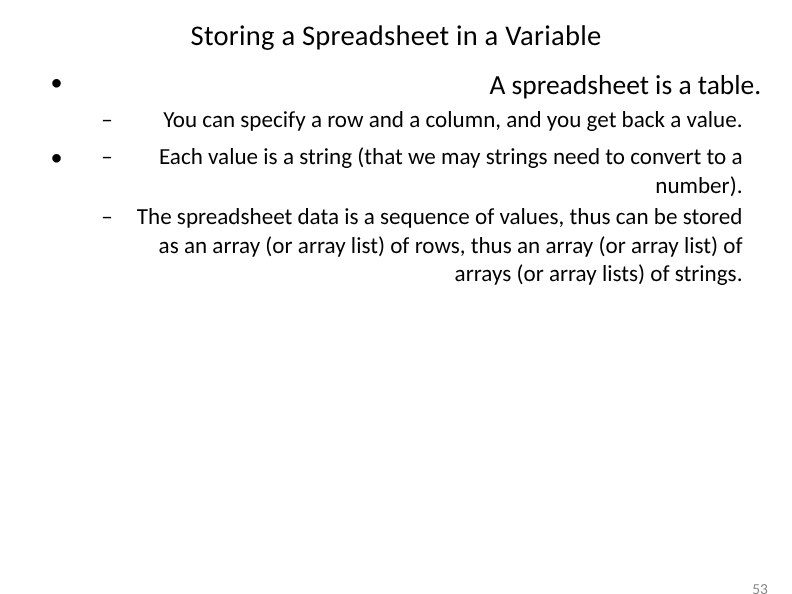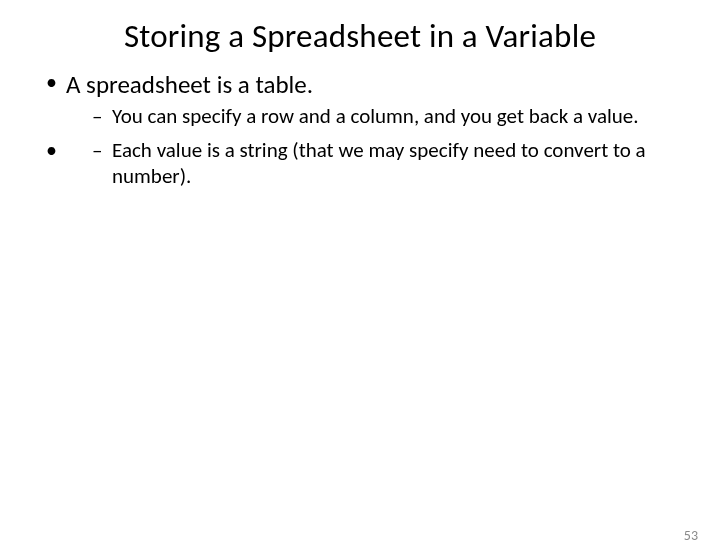--- a/index.html
+++ b/index.html
@@ -13,53 +13,54 @@
     overflow: hidden;
     position: relative;
   }
   .slide {
     width: 720px;
     height: 540px;
     position: relative;
     box-sizing: border-box;
   }
   .title {
-    font-size: 33px;
+    font-size: 26px;
     font-weight: 400;
     text-align: center;
     margin: 18px 30px 14px 30px;
     line-height: 1.15;
     letter-spacing: 0.2px;
   }
   .content {
     margin: 0 28px 0 28px;
   }
   ul.lvl1 {
     list-style: none;
     padding-left: 18px;
     margin: 0;
+    text-align: right;
   }
   ul.lvl1 > li {
     position: relative;
     padding-left: 20px;
     font-size: 25px;
     line-height: 1.22;
     margin-bottom: 4px;
   }
   ul.lvl1 > li::before {
     content: "•";
     position: absolute;
     left: 0;
     top: 0;
     font-size: 22px;
   }
   ul.lvl2 {
     list-style: none;
     padding-left: 26px;
-    margin: 4px 3px 8px 0;
+    margin: 4px 17px 8px 0;
   }
   ul.lvl2 > li {
     position: relative;
     padding-left: 20px;
     font-size: 21px;
     line-height: 1.22;
     margin-bottom: 4px;
   }
   ul.lvl2 > li::before {
     content: "–";
@@ -88,21 +89,24 @@
         <span>A spreadsheet is a table.</span>
         <ul class="lvl2">
           <li>
             <span>You can specify a row and a column, and you get back a value.</span>
           </li>
         </ul>
       </li>
       <li>
         <ul class="lvl2">
           <li>
-            <span>Each value is a string (that we may specify need to convert to a number).</span>
+            <span>Each value is a string (that we may strings need to convert to a number).</span>
+          </li>
+          <li>
+            <span>The spreadsheet data is a sequence of values, thus can be stored as an array (or array list) of rows,  thus an array (or array list) of arrays (or array lists) of strings.</span>
           </li>
         </ul>
       </li>
     </ul>
   </div>
 
   <div class="pagenum">53</div>
 </div>
 
 </body></html>

